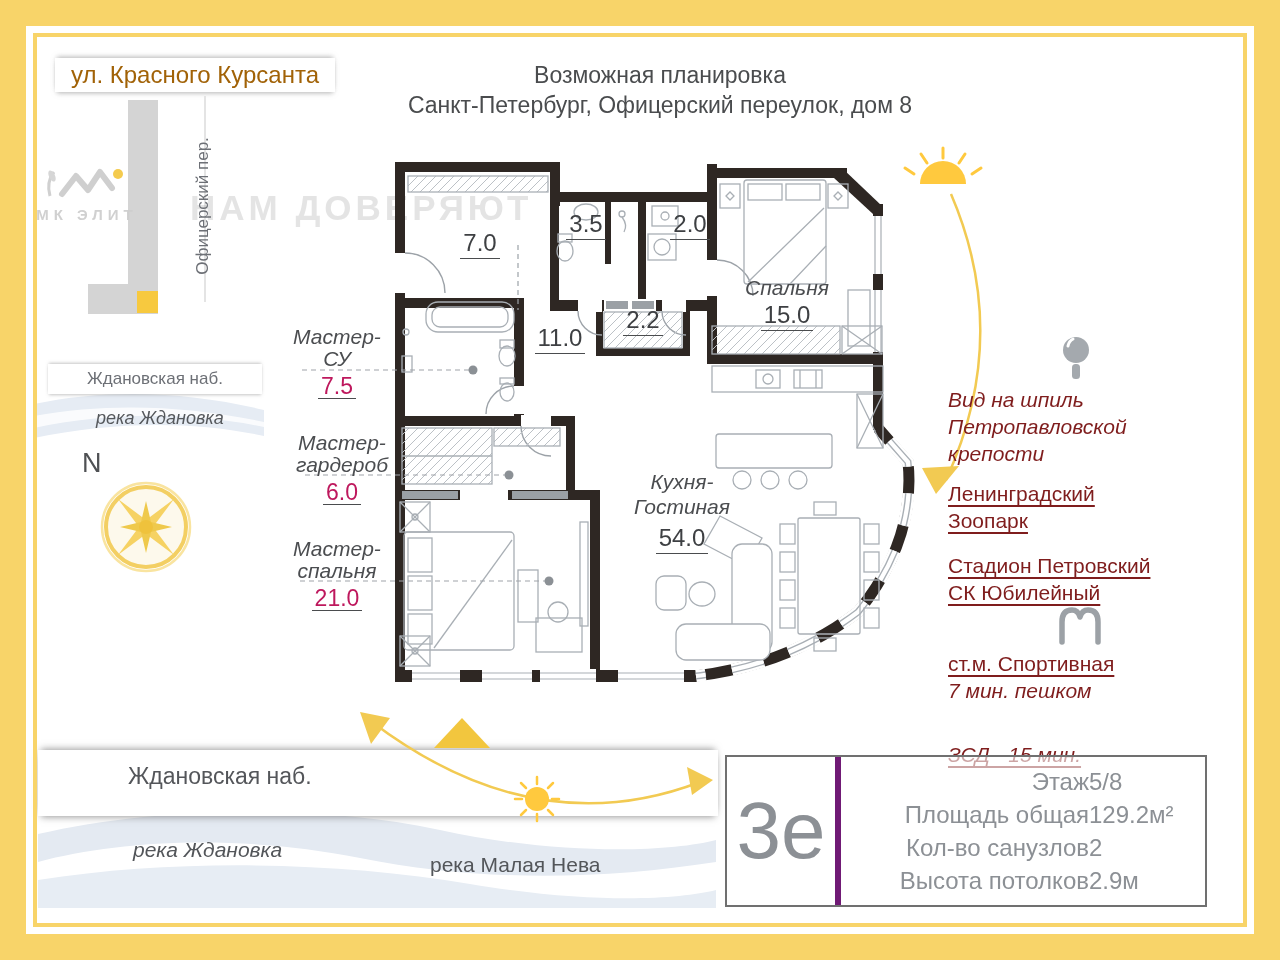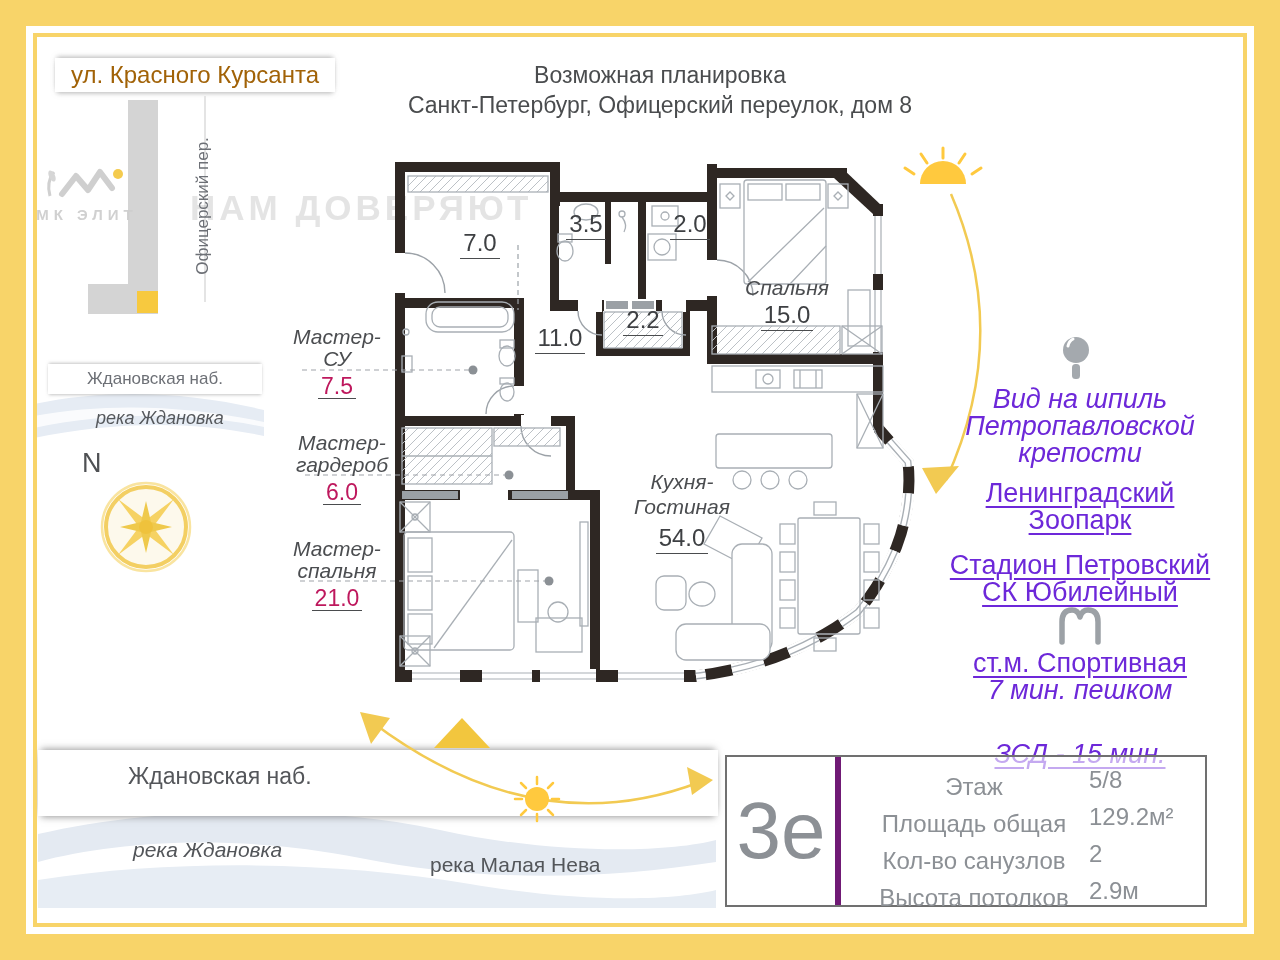--- a/index.html
+++ b/index.html
@@ -40,35 +40,35 @@
   
   .plan-svg{position:absolute;left:390px;top:150px;z-index:2;}
   .rlabel{position:absolute;text-align:center;color:#3E4043;font-size:24px;z-index:3;}
   .rlabel .num{display:inline-block;border-bottom:1.6px solid #4A4C4E;padding:0 3px 1px;}
   .rname{position:absolute;text-align:center;font-style:italic;color:#4B4D50;font-size:21px;z-index:3;}
   .mlabel{position:absolute;width:136px;text-align:center;z-index:3;color:#4B4D50;
     font-style:italic;font-size:21px;line-height:22px;}
   .mlabel .num{font-style:normal;display:inline-block;margin-top:5px;font-size:23px;color:#be185d;
     border-bottom:1.6px solid #4A4C4E;padding:0 3px 1px;}
   
-  .rc{position:absolute;left:948px;width:264px;text-align:center;z-index:3;color:#6d28d9;
-    font-size:27px;line-height:27px;}
+  .rc{position:absolute;left:948px;width:264px;z-index:3;color:#7f1d1d;
+    font-size:21px;line-height:27px;}
   .rc.i{font-style:italic;}
   .rc.u div{text-decoration:underline;text-underline-offset:4px;}
   
   .bm-r1{position:absolute;left:133px;top:838px;font-size:21px;font-style:italic;color:#53565A;z-index:3;}
   .bm-r2{position:absolute;left:430px;top:853px;font-size:21px;color:#53565A;z-index:3;}
   
   .info{position:absolute;left:725px;top:755px;width:478px;height:148px;border:2px solid #707070;
     display:flex;z-index:3;background:rgba(255,255,255,0.6);}
   .info-code{width:108px;border-right:6px solid #701a75;display:flex;align-items:center;
     justify-content:center;font-size:80px;color:#8C9095;}
   .info-rows{flex:1;display:flex;flex-direction:column;justify-content:space-around;padding:8px 12px 8px 18px;}
   .irow{display:flex;font-size:24px;color:#8C9095;line-height:30px;}
-  .irow .lbl{flex:1;text-align:center;margin-top:7px;}
+  .irow .lbl{flex:1;text-align:right;}
   .irow .val{width:104px;text-align:left;}
   
   .decor{position:absolute;left:0;top:0;z-index:2;pointer-events:none;}
 </style>
 </head>
 <body>
 
 <div class="page">
 
   <svg class="bg-svg" width="1280" height="960">

